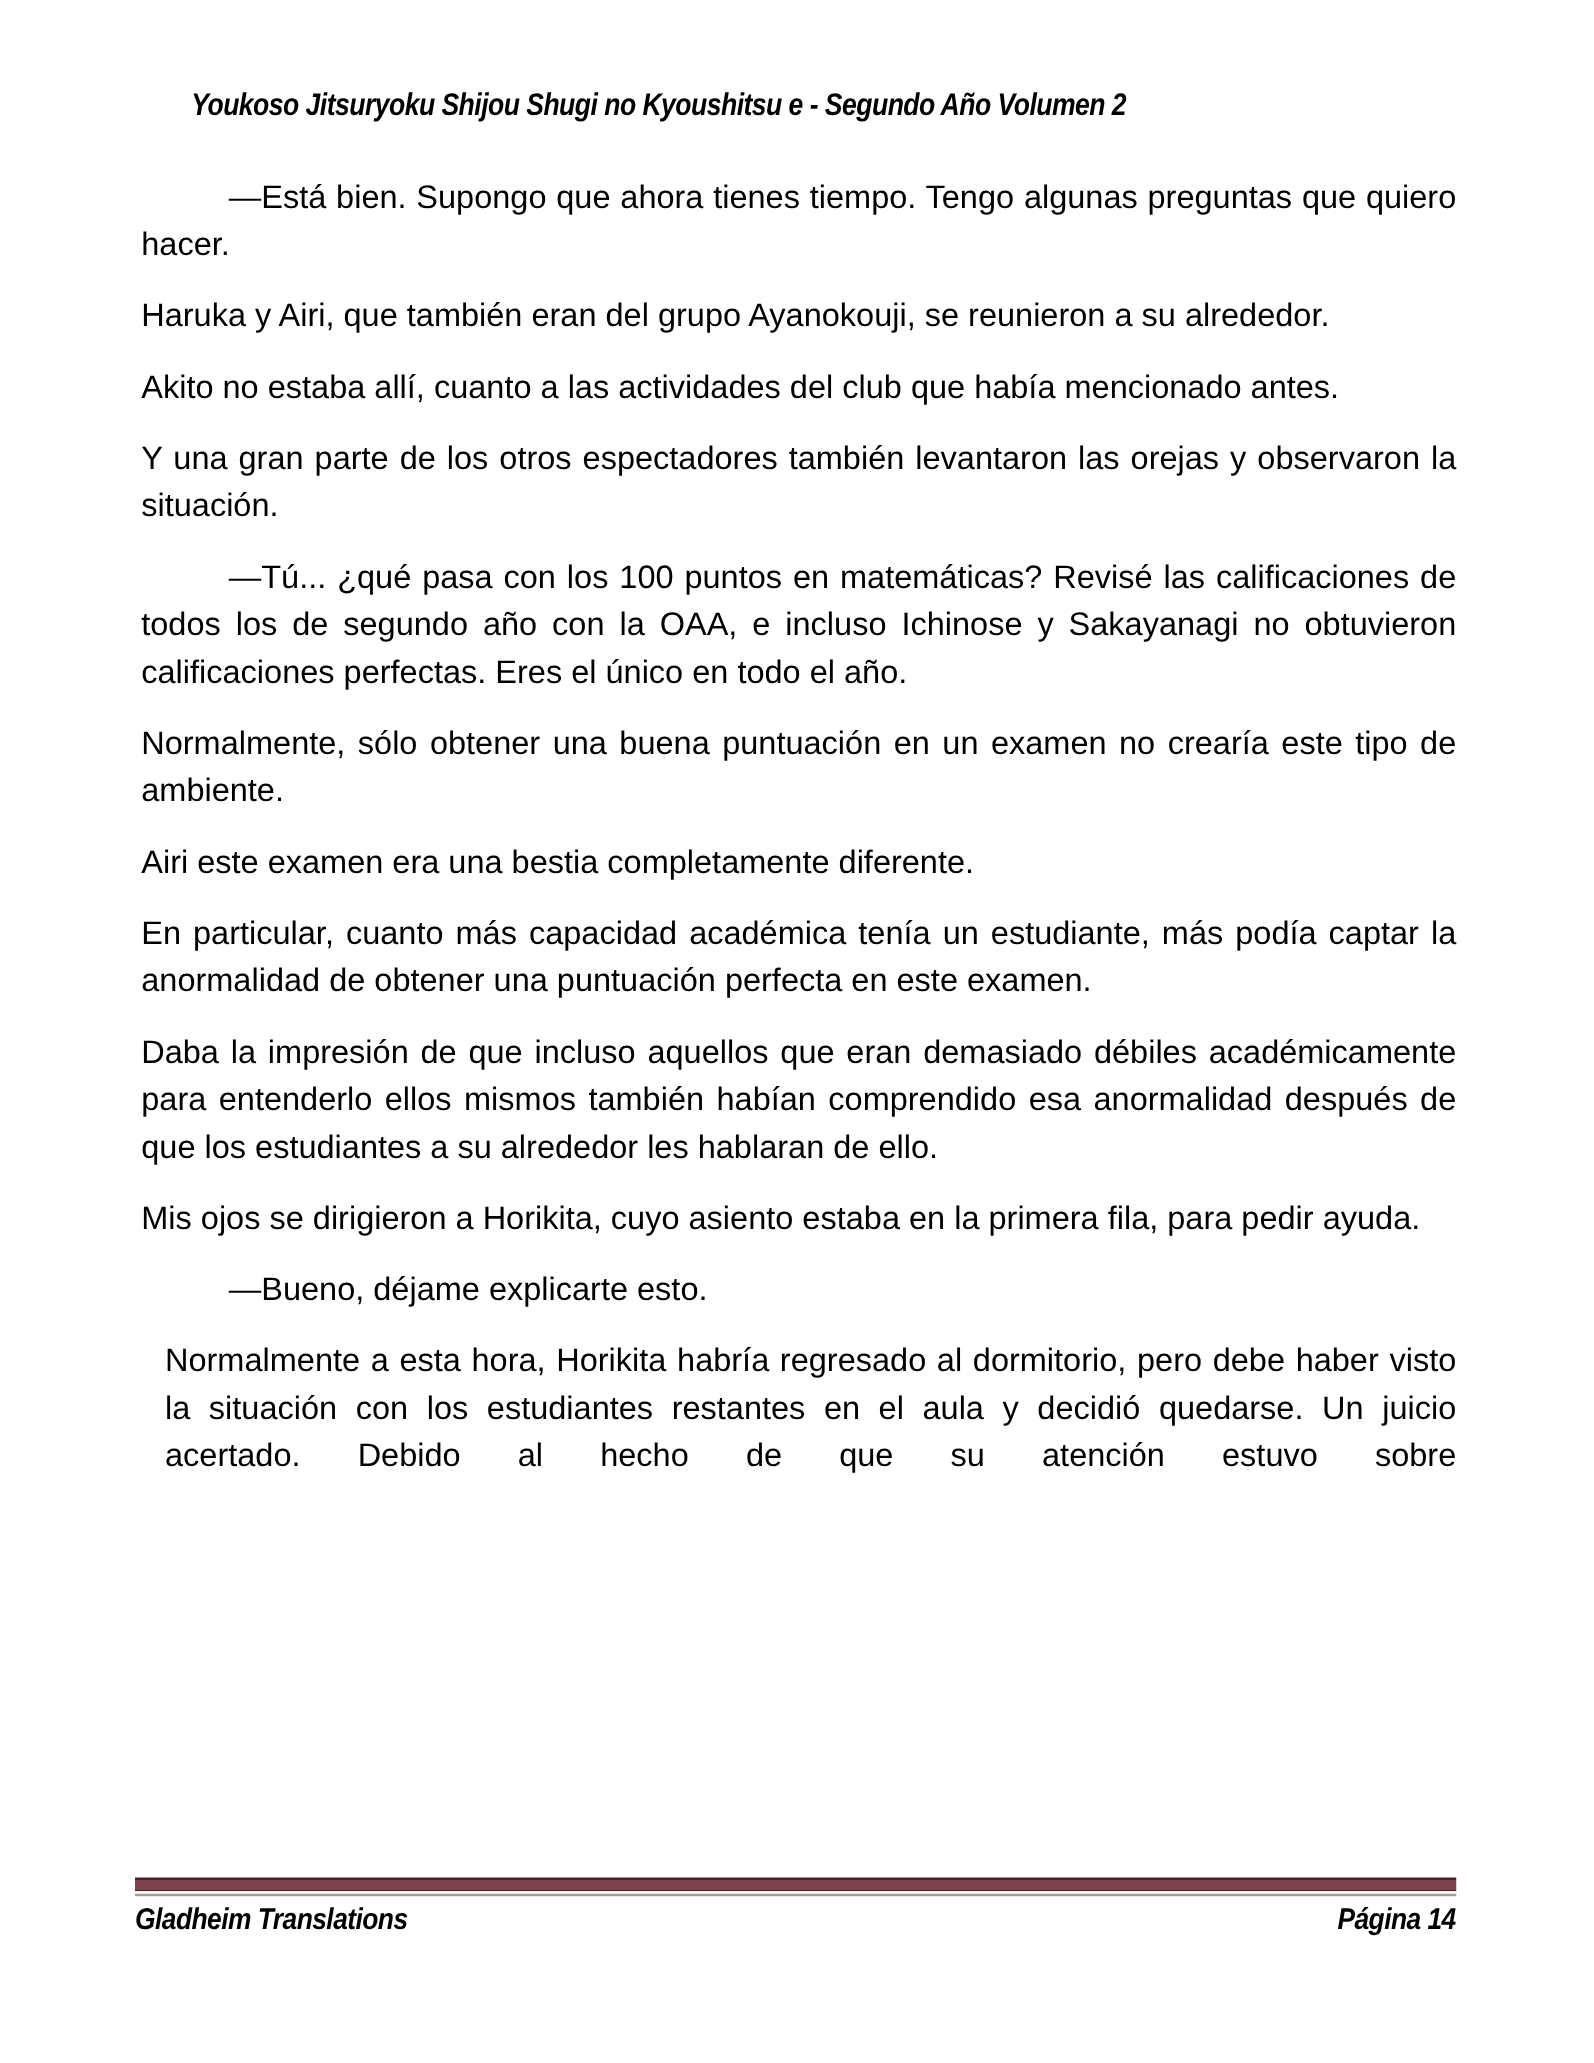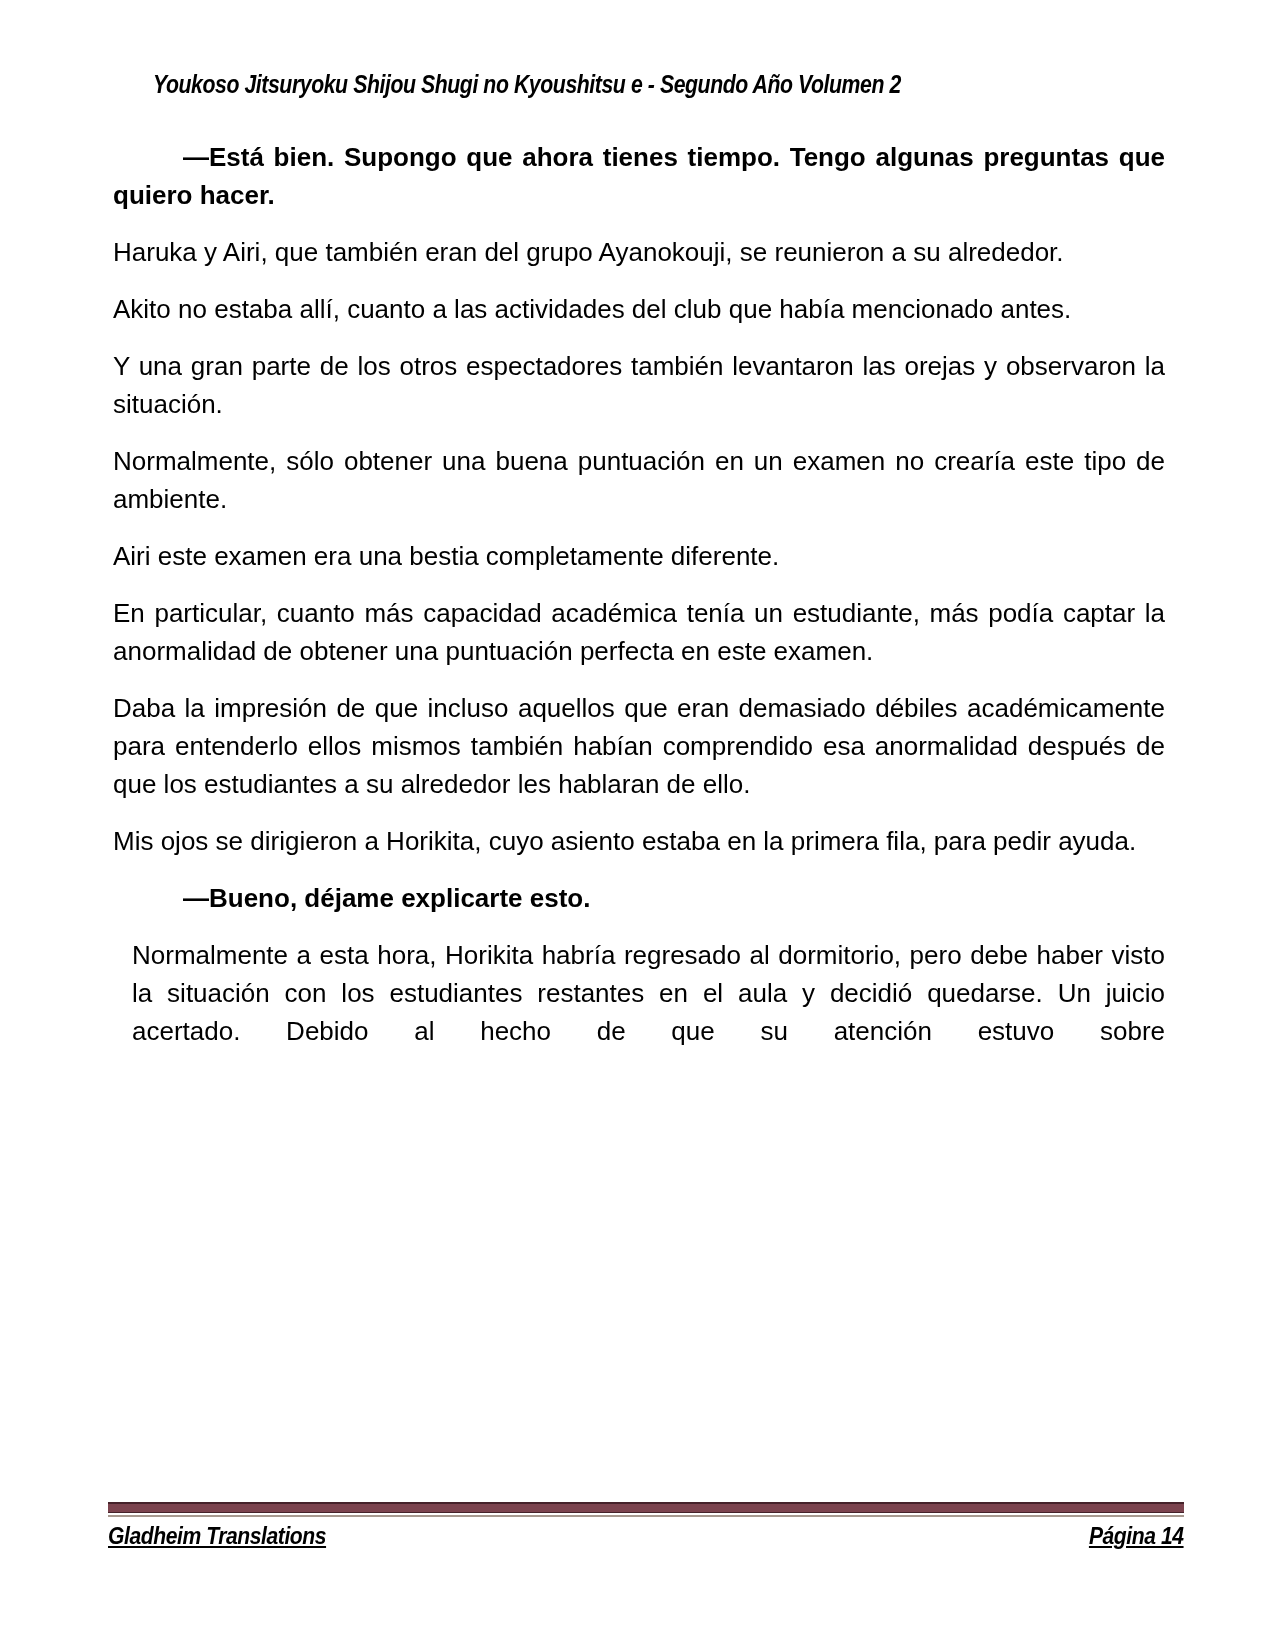--- a/index.html
+++ b/index.html
@@ -51,34 +51,32 @@
     line-height: 38px;
     text-align: justify;
     color: #000000;
   }
   .content p.para {
     margin: 0 0 19px 0;
     padding: 0;
   }
   .content p.para.indent {
     text-indent: 70px;
-    font-weight: bold;
   }
   
   .content p.para:last-child {
     text-align-last: justify;
     margin-left: 19px;
   }
   
   .footer {
     position: absolute;
     left: 108px;
-    right: 91px;
+    right: 110px;
     top: 1502px;
-    text-decoration: underline;
   }
   .footer-rule {
     width: 100%;
   }
   .footer-rule .rule-dark-top { height: 2px; }
   .footer-rule .rule-main     { height: 8px; }
   .footer-rule .rule-dark-bot { height: 1px; }
   .footer-rule .rule-gap      { height: 2px; background: #ffffff; }
   .footer-rule .rule-light    { height: 2px; }
   .footer-row {
@@ -101,20 +99,21 @@
 
   <div class="header">
     <span class="display-font">Youkoso Jitsuryoku Shijou Shugi no Kyoushitsu e - Segundo Año Volumen 2</span>
   </div>
 
   <div class="content">
       <p class="para indent">—Está bien. Supongo que ahora tienes tiempo. Tengo algunas preguntas que quiero hacer.</p>
       <p class="para">Haruka y Airi, que también eran del grupo Ayanokouji, se reunieron a su alrededor.</p>
       <p class="para">Akito no estaba allí, cuanto a las actividades del club que había mencionado antes.</p>
       <p class="para">Y una gran parte de los otros espectadores también levantaron las orejas y observaron la situación.</p>
+      <p class="para indent">—Tú... ¿qué pasa con los 100 puntos en matemáticas? Revisé las calificaciones de todos los de segundo año con la OAA, e incluso Ichinose y Sakayanagi no obtuvieron calificaciones perfectas. Eres el único en todo el año.</p>
       <p class="para">Normalmente, sólo obtener una buena puntuación en un examen no crearía este tipo de ambiente.</p>
       <p class="para">Airi este examen era una bestia completamente diferente.</p>
       <p class="para">En particular, cuanto más capacidad académica tenía un estudiante, más podía captar la anormalidad de obtener una puntuación perfecta en este examen.</p>
       <p class="para">Daba la impresión de que incluso aquellos que eran demasiado débiles académicamente para entenderlo ellos mismos también habían comprendido esa anormalidad después de que los estudiantes a su alrededor les hablaran de ello.</p>
       <p class="para">Mis ojos se dirigieron a Horikita, cuyo asiento estaba en la primera fila, para pedir ayuda.</p>
       <p class="para indent">—Bueno, déjame explicarte esto.</p>
       <p class="para">Normalmente a esta hora, Horikita habría regresado al dormitorio, pero debe haber visto la situación con los estudiantes restantes en el aula y decidió quedarse. Un juicio acertado. Debido al hecho de que su atención estuvo sobre</p>
     </div>
 
   <div class="footer">

